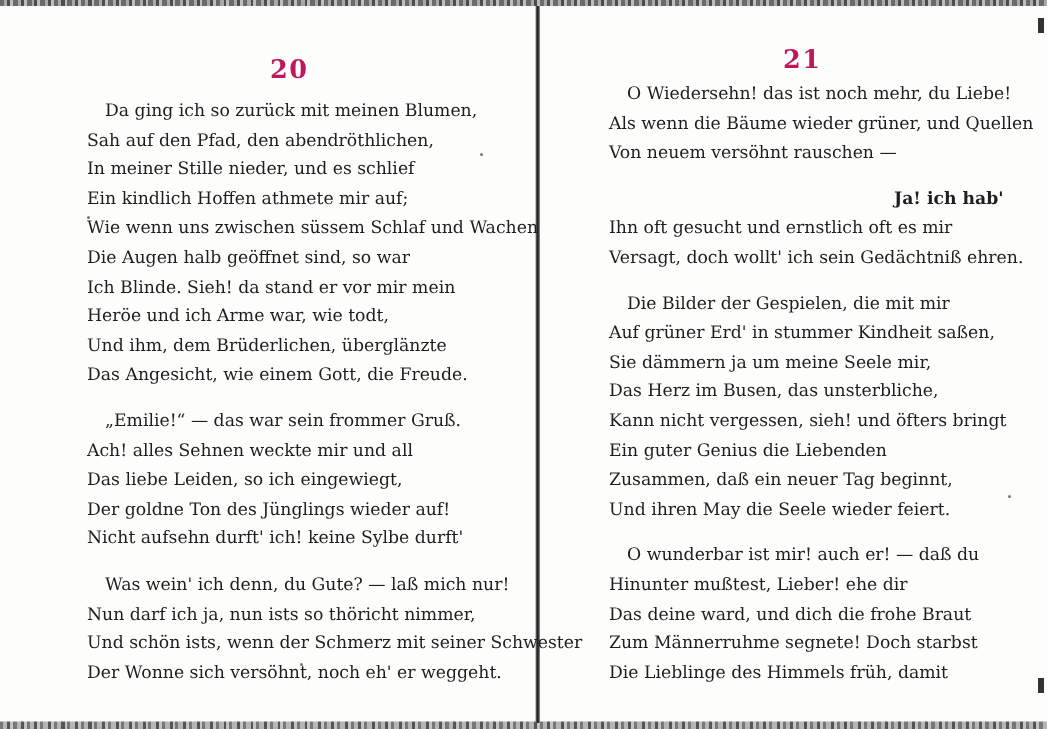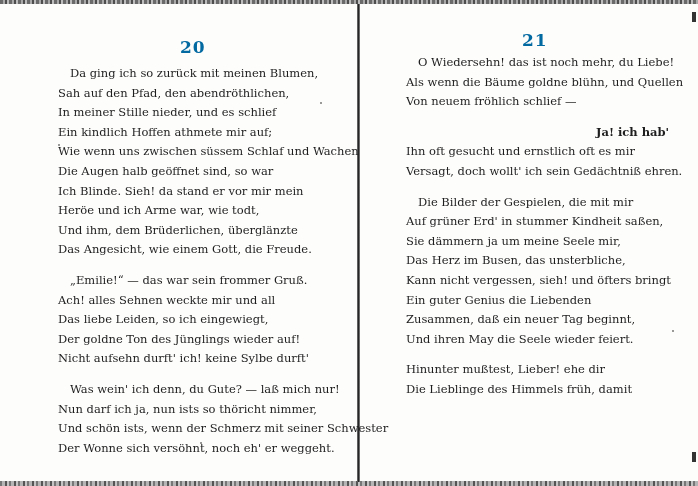--- a/index.html
+++ b/index.html
@@ -19,21 +19,21 @@
   }
   .gutter {
     position:absolute; left:357px; top:4px; width:3px; height:478px;
     background: linear-gradient(90deg,#8a8a8a,#222 40%,#2a2a2a 60%,#9a9a9a);
   }
   .page { position:absolute; top:0; height:486px; }
   .page-left { left:0; width:357px; }
   .page-right { left:360px; width:319px; }
   .page-num {
     position:absolute; font-family:"DejaVu Serif", serif; font-weight:bold;
-    font-size:17px; letter-spacing:1px; color:#0369a1;text-align:center;
+    font-size:17px; letter-spacing:1px; color:#be185d;text-align:center;
   }
   .page-left .page-num { left:180px; top:37px; }
   .page-right .page-num { left:162px; top:30px; }
   .text { position:absolute; font-family:"DejaVu Serif", serif; font-size:11.5px; line-height:19.6px; white-space:nowrap; }
   .page-left .text { left:58px; top:64px; }
   .page-right .text { left:46px; top:53px; }
   .line { display:block; height:19.6px; }
   .stanza-gap { height:11px; }
   .indent { padding-left:12px; }
   .indent-far { padding-left:190px;font-weight:bold; }
@@ -79,32 +79,35 @@
     <span class="line">Nun darf ich ja, nun ists so thöricht nimmer,</span>
     <span class="line">Und schön ists, wenn der Schmerz mit seiner Schwester</span>
     <span class="line">Der Wonne sich versöhnt, noch eh' er weggeht.</span>
   </div>
 </div>
 
 <div class="page page-right">
   <div class="page-num">21</div>
   <div class="text">
     <span class="line indent">O Wiedersehn! das ist noch mehr, du Liebe!</span>
-    <span class="line">Als wenn die Bäume goldne blühn, und Quellen</span>
-    <span class="line">Von neuem fröhlich schlief —</span>
+    <span class="line">Als wenn die Bäume wieder grüner, und Quellen</span>
+    <span class="line">Von neuem versöhnt rauschen —</span>
     <div class="stanza-gap"></div>
     <span class="line indent-far">Ja! ich hab'</span>
     <span class="line">Ihn oft gesucht und ernstlich oft es mir</span>
     <span class="line">Versagt, doch wollt' ich sein Gedächtniß ehren.</span>
     <div class="stanza-gap"></div>
     <span class="line indent">Die Bilder der Gespielen, die mit mir</span>
     <span class="line">Auf grüner Erd' in stummer Kindheit saßen,</span>
     <span class="line">Sie dämmern ja um meine Seele mir,</span>
     <span class="line">Das Herz im Busen, das unsterbliche,</span>
     <span class="line">Kann nicht vergessen, sieh! und öfters bringt</span>
     <span class="line">Ein guter Genius die Liebenden</span>
     <span class="line">Zusammen, daß ein neuer Tag beginnt,</span>
     <span class="line">Und ihren May die Seele wieder feiert.</span>
     <div class="stanza-gap"></div>
+    <span class="line indent">O wunderbar ist mir! auch er! — daß du</span>
     <span class="line">Hinunter mußtest, Lieber! ehe dir</span>
+    <span class="line">Das deine ward, und dich die frohe Braut</span>
+    <span class="line">Zum Männerruhme segnete! Doch starbst</span>
     <span class="line">Die Lieblinge des Himmels früh, damit</span>
   </div>
 </div>
 
 </body></html>

